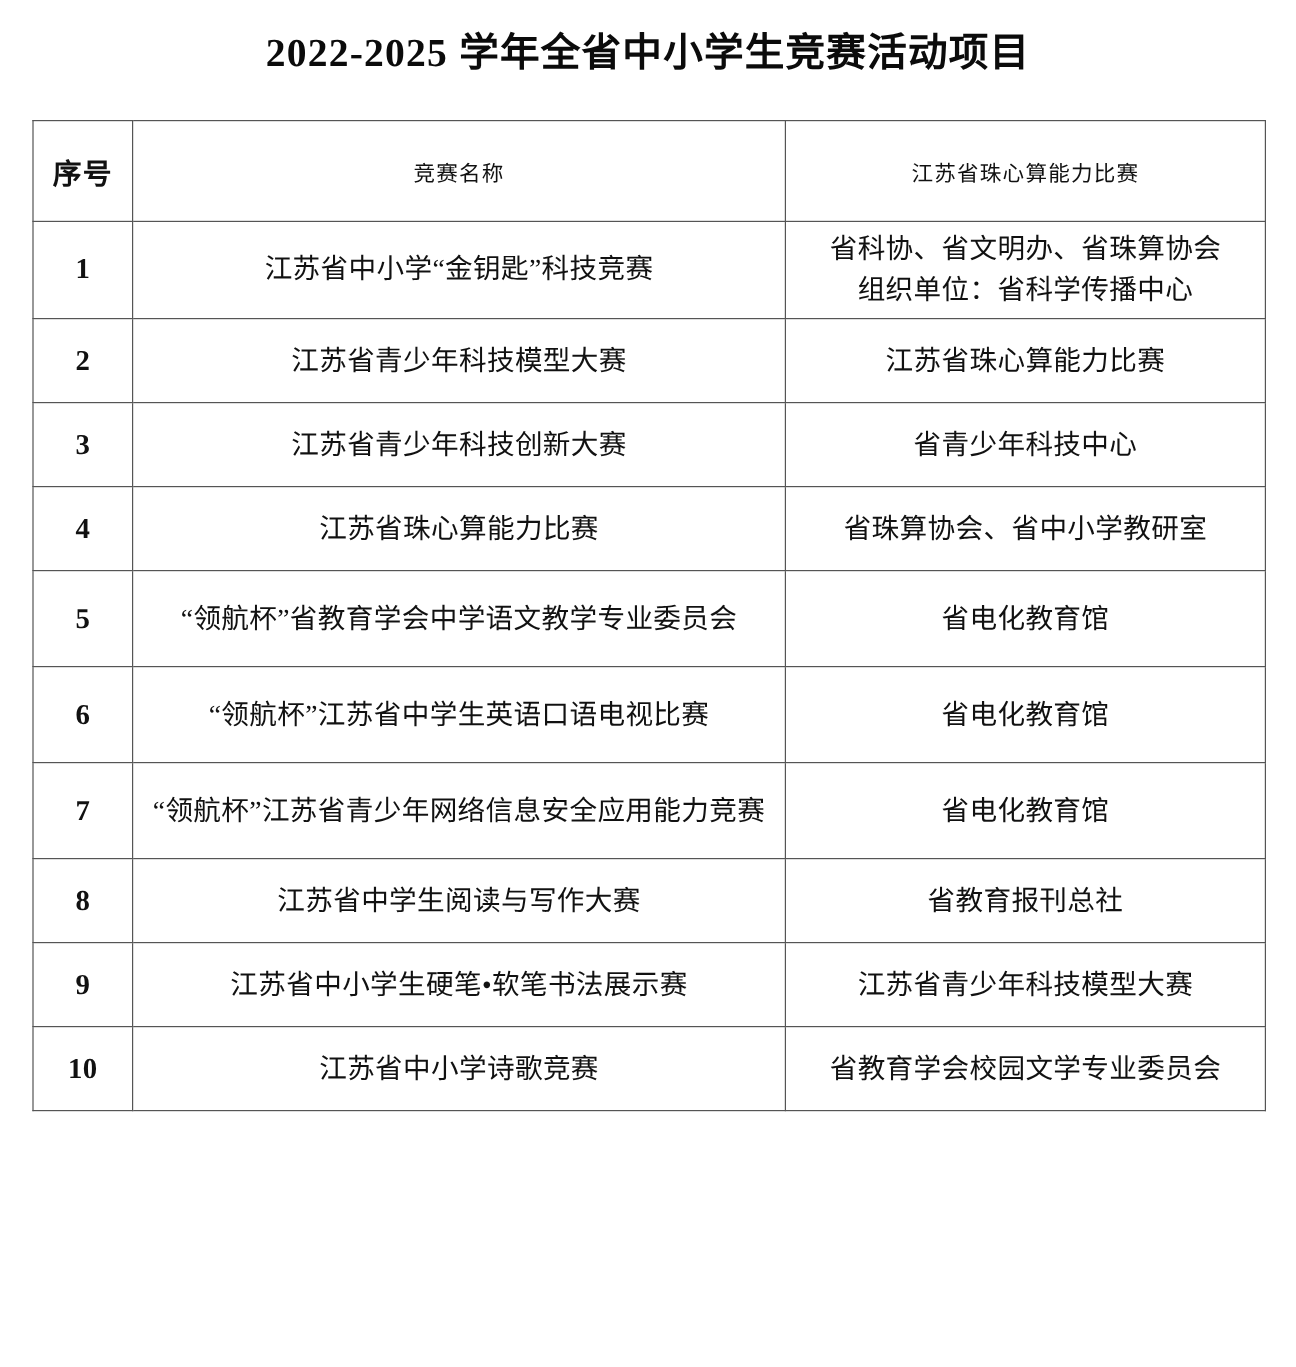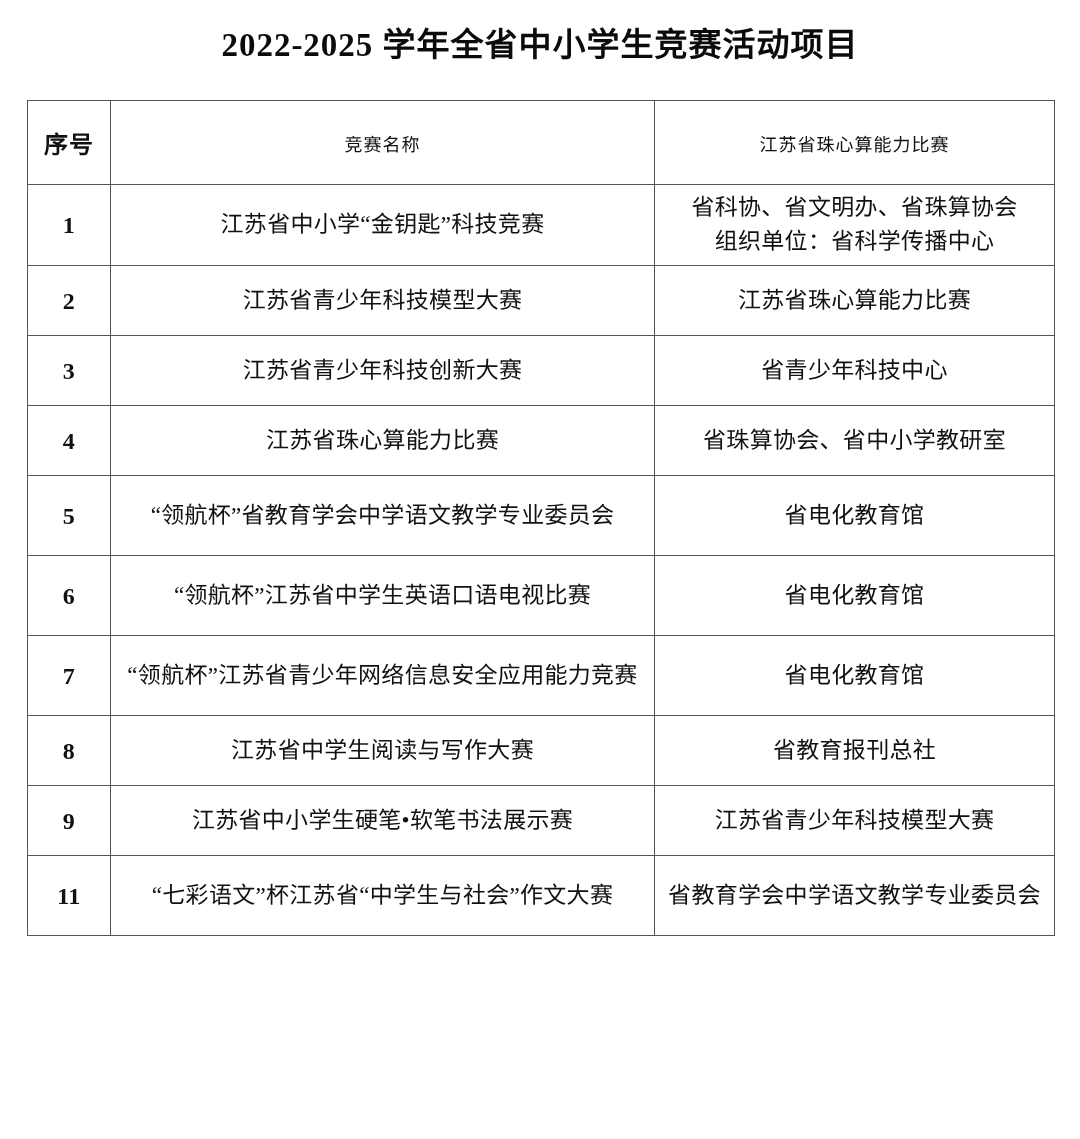--- a/index.html
+++ b/index.html
@@ -153,22 +153,22 @@
           <tr>
             <td class="cell-no">8</td>
             <td class="cell-name">江苏省中学生阅读与写作大赛</td>
             <td class="cell-org">省教育报刊总社</td>
           </tr>
           <tr>
             <td class="cell-no">9</td>
             <td class="cell-name">江苏省中小学生硬笔•软笔书法展示赛</td>
             <td class="cell-org">江苏省青少年科技模型大赛</td>
           </tr>
-          <tr class="tall">
-            <td class="cell-no">11</td>
-            <td class="cell-name tight">“七彩语文”杯江苏省“中学生与社会”作文大赛</td>
-            <td class="cell-org tight">省教育学会中学语文教学专业委员会</td>
+          <tr>
+            <td class="cell-no">10</td>
+            <td class="cell-name">江苏省中小学诗歌竞赛</td>
+            <td class="cell-org">省教育学会校园文学专业委员会</td>
           </tr>
         </tbody>
     </table>
   </div>
 
 </div>
 
 </body></html>

